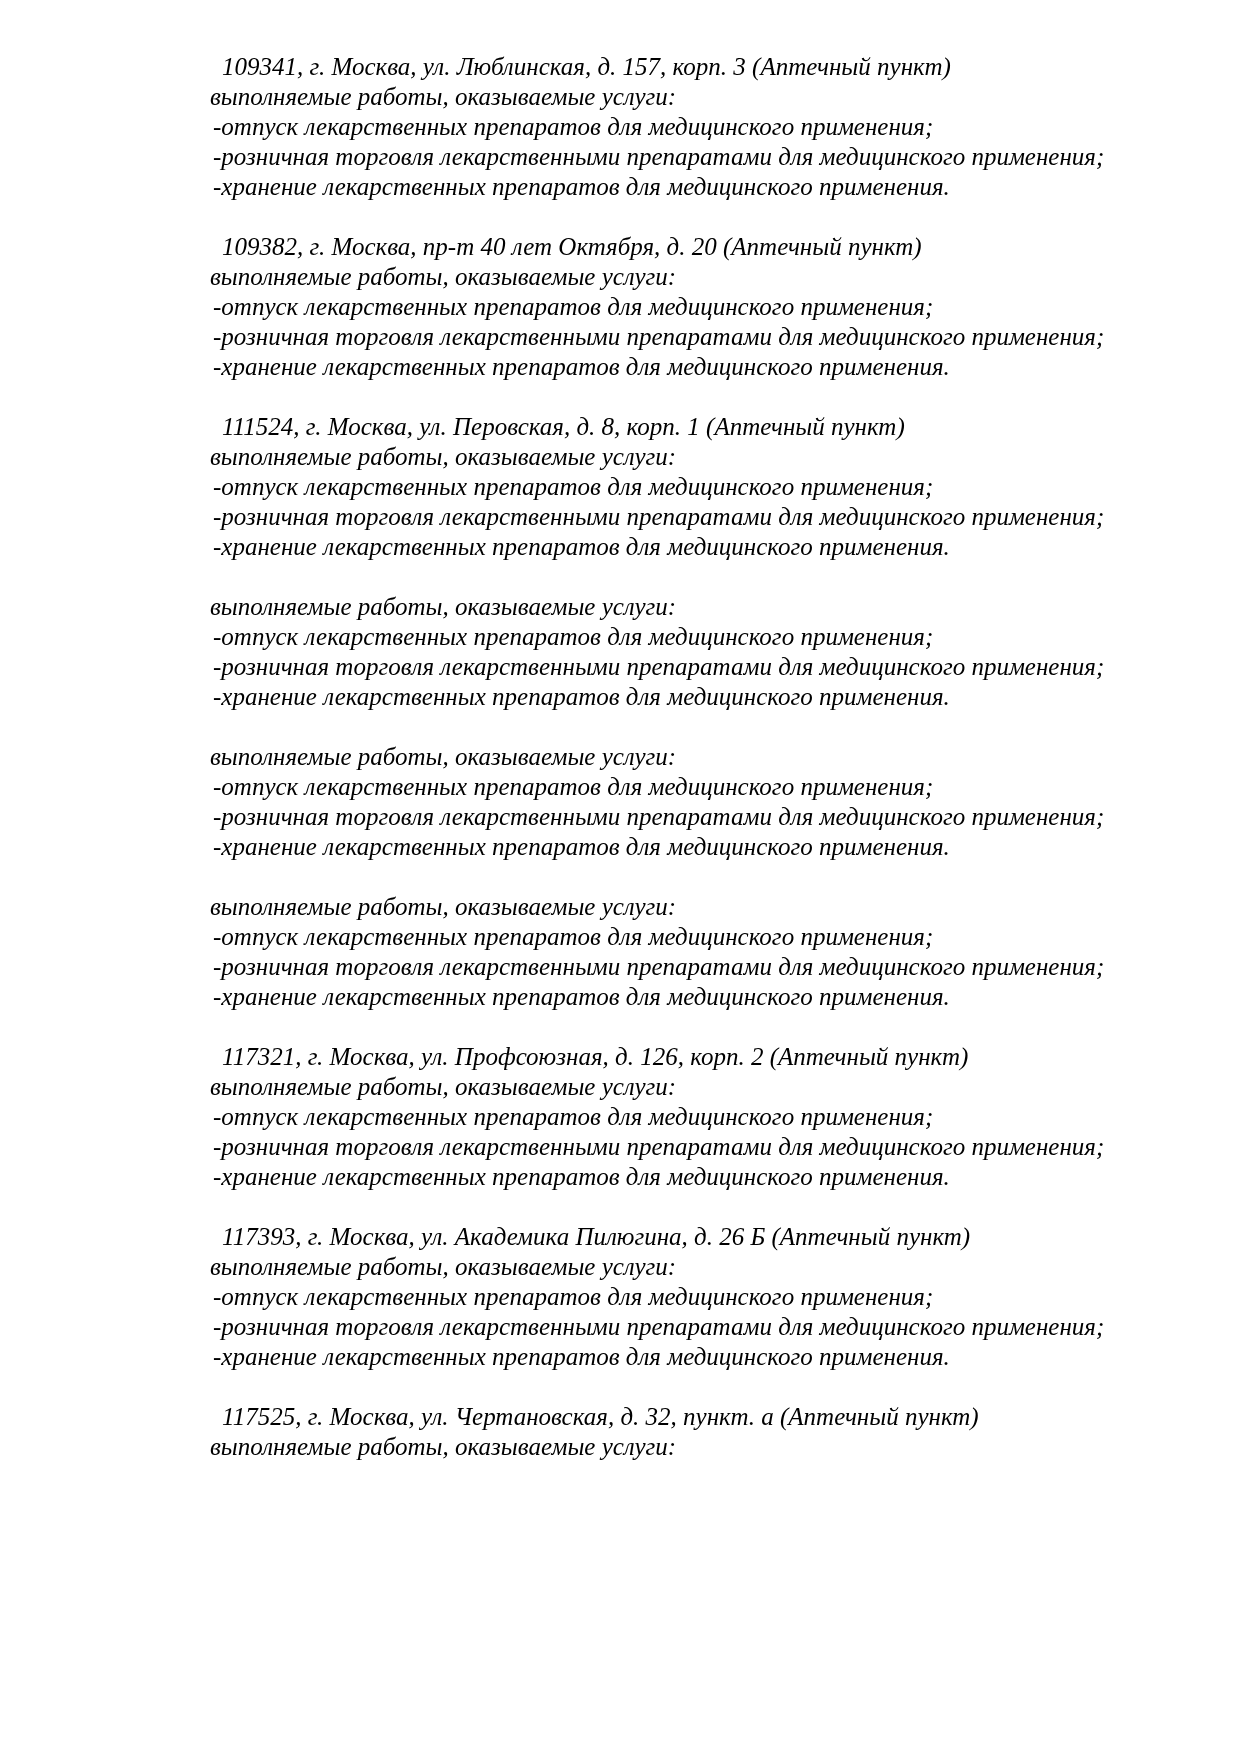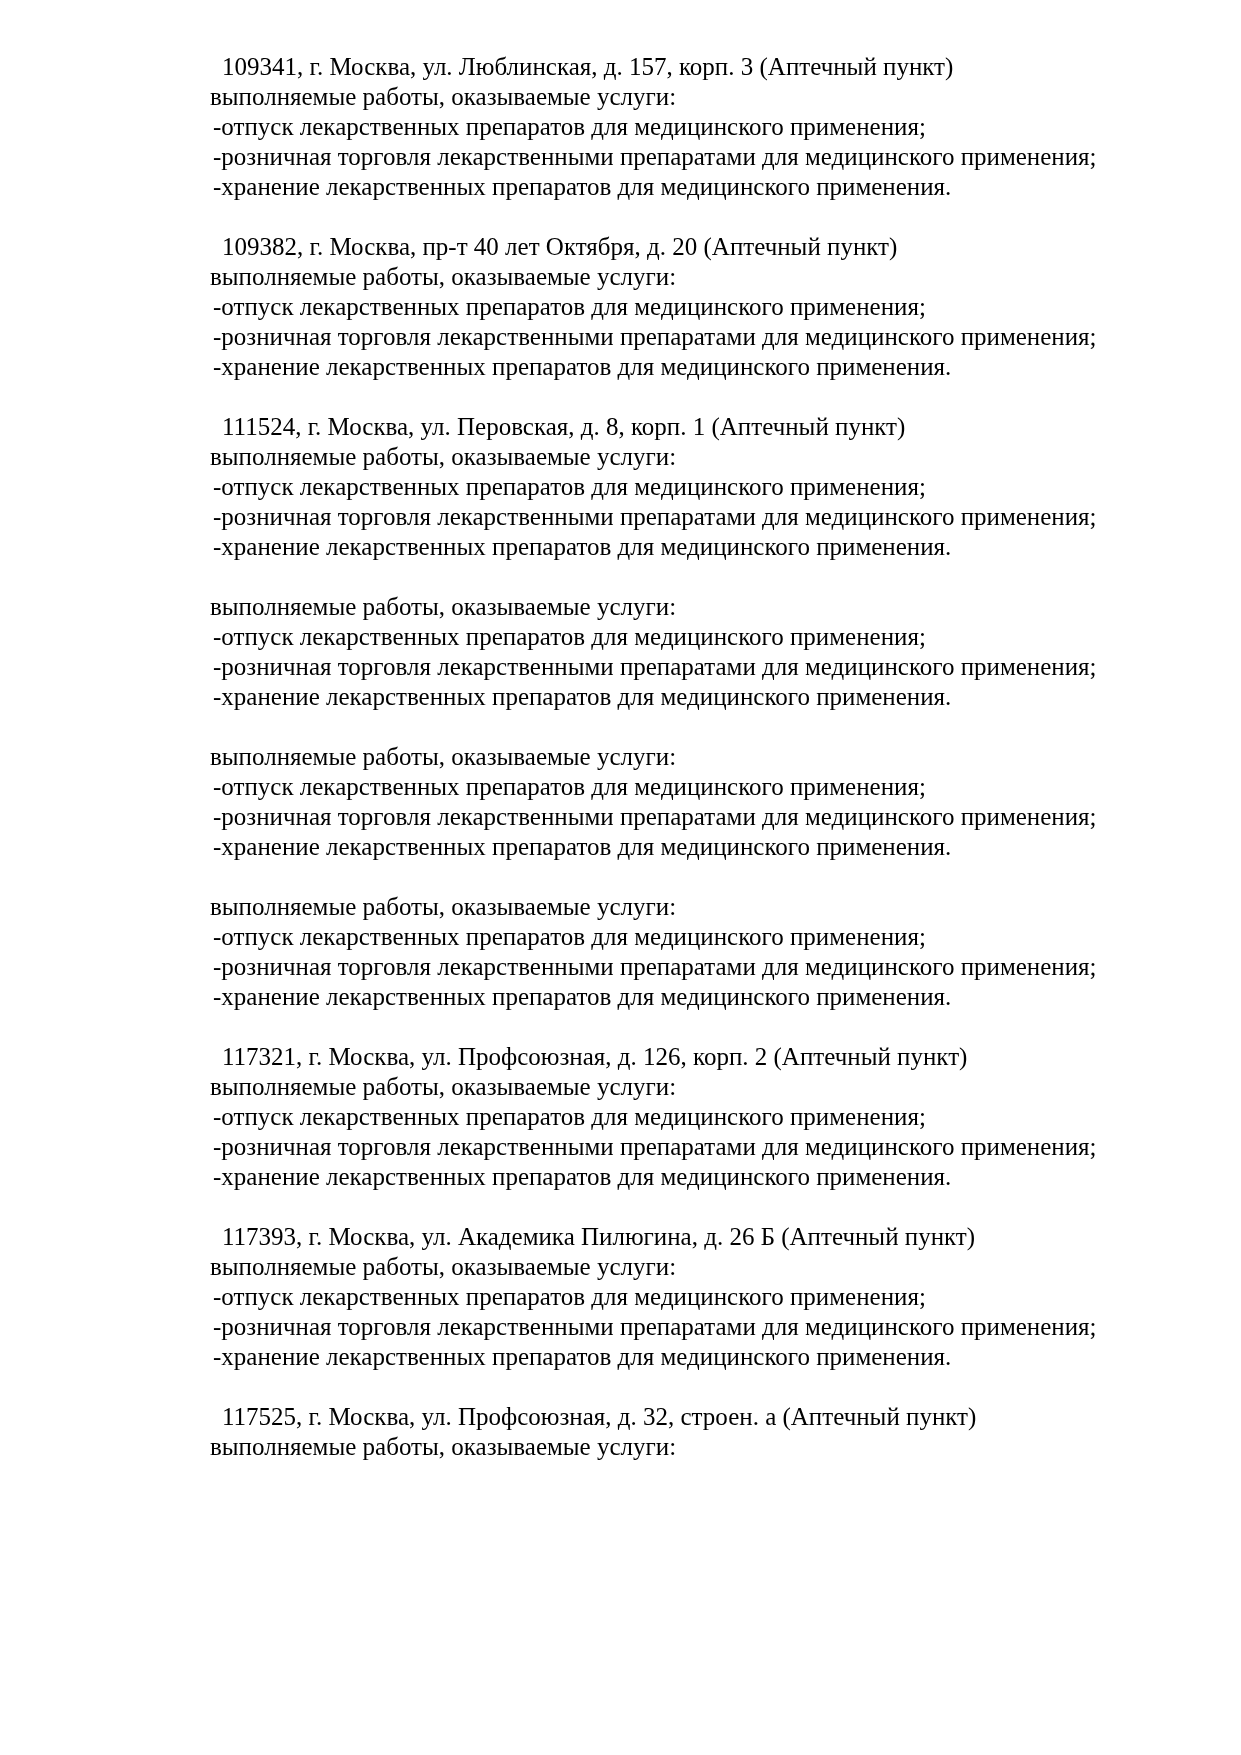--- a/index.html
+++ b/index.html
@@ -7,20 +7,21 @@
   body {
     font-family: "Liberation Serif", "DejaVu Serif", serif;
     color: #000000;
   }
   .page {
     position: relative;
     width: 1241px;
     height: 1755px;
     background: #ffffff;
     overflow: hidden;
+    font-style: italic;
   }
   .content {
     padding-top: 52px;
     margin-left: 198px;
     width: 952px;
     font-size: 25px;
     line-height: 30px;
   }
   .entry { margin-bottom: 30px; }
   .address { margin-left: 24px; }
@@ -88,18 +89,18 @@
 
     <section class="entry">
       <div class="address">117393, г. Москва, ул. Академика Пилюгина, д. 26 Б (Аптечный пункт)</div>
       <div class="services-header">выполняемые работы, оказываемые услуги:</div>
       <div class="service">-отпуск лекарственных препаратов для медицинского применения;</div>
       <div class="service">-розничная торговля лекарственными препаратами для медицинского применения;</div>
       <div class="service">-хранение лекарственных препаратов для медицинского применения.</div>
     </section>
 
     <section class="entry">
-      <div class="address">117525, г. Москва, ул. Профсоюзная, д. 32, строен. а (Аптечный пункт)</div>
+      <div class="address">117525, г. Москва, ул. Чертановская, д. 32, пункт. а (Аптечный пункт)</div>
       <div class="services-header">выполняемые работы, оказываемые услуги:</div>
     </section>
 
   </div>
 </div>
 
 </body></html>

